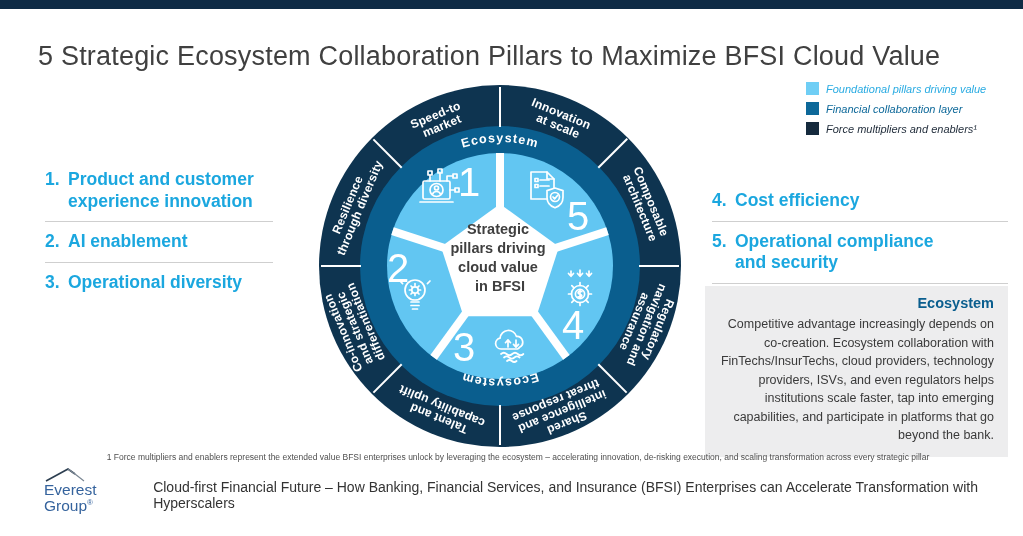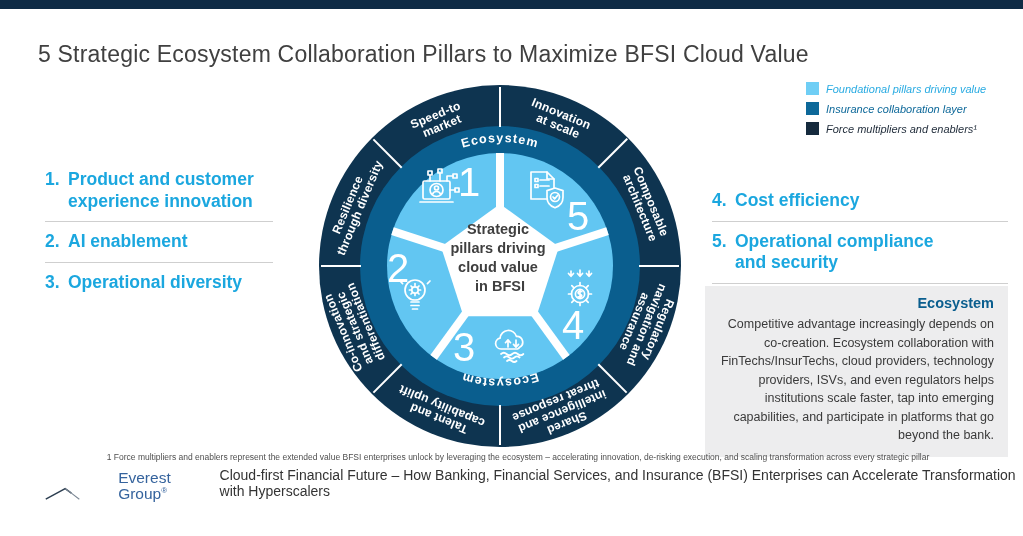--- a/index.html
+++ b/index.html
@@ -1,19 +1,19 @@
 <!DOCTYPE html>
 <html><head>
 <meta charset="utf-8">
 <style>
   html,body{margin:0;padding:0;}
   body{width:1023px;height:536px;position:relative;background:#ffffff;
        font-family:"Liberation Sans", sans-serif;overflow:hidden;}
   .topbar{position:absolute;left:0;top:0;width:1023px;height:9px;background:#0F2B45;}
-  .title{position:absolute;left:38px;top:41px;font-size:23px;color:#404040;letter-spacing:.2px;}
+  .title{position:absolute;left:38px;top:41px;font-size:27px;color:#404040;letter-spacing:.2px;}
 
   
   .legend{position:absolute;left:806px;top:82px;font-style:italic;}
   .legend-row{display:flex;align-items:center;margin-bottom:7px;}
   .legend-swatch{width:13px;height:13px;margin-right:7px;flex:none;}
   .sw0{background:#6FCEF5}.sw1{background:#0D6899}.sw2{background:#152A3D}
   .legend-label{font-size:11px;white-space:nowrap;}
   .lc0{color:#29ABE2}.lc1{color:#0D6899}.lc2{color:#1E2A38}
 
   
@@ -28,21 +28,21 @@
   
   .eco-box{position:absolute;left:705px;top:286px;width:303px;box-sizing:border-box;
            background:#EDEDEE;padding:9px 14px 12px;text-align:right;}
   .eco-title{font-size:14.5px;font-weight:bold;color:#0A5E8E;margin-bottom:4px;}
   .eco-body{font-size:12.5px;color:#3A3A3A;line-height:1.48;}
 
   .footnote{position:absolute;left:38px;top:452px;width:960px;font-size:8.5px;color:#4F4F4F;text-align:center;}
 
   
   .footer{position:absolute;left:44px;top:467px;display:flex;align-items:flex-end;}
-  .brand{display:flex;flex-direction:row;align-items:flex-end;}
+  .brand{display:flex;flex-direction:column;align-items:flex-start;}
   .brand-text{font-size:15.5px;color:#35639D;line-height:1;}
   .brand-text sup{font-size:8px;}
   .caption{font-size:14px;color:#333;margin-left:8px;padding-bottom:2px;}
 
   
   .diagram{position:absolute;left:318px;top:84px;width:364px;height:364px;}
   .ring-label{fill:#fff;font-weight:bold;font-size:12px;text-anchor:middle;letter-spacing:.2px;}
   .eco-ring{fill:#fff;font-size:12.5px;font-weight:600;letter-spacing:1.1px;text-anchor:middle;}
   .seg-num{fill:#fff;font-size:40px;font-weight:400;text-anchor:middle;}
   .center-label{fill:#3F3F3F;font-size:14.5px;font-weight:bold;text-anchor:middle;}
@@ -55,21 +55,21 @@
 
 <div class="title">5 Strategic Ecosystem Collaboration Pillars to Maximize BFSI Cloud Value</div>
 
 <div class="legend">
   <div class="legend-row">
     <span class="legend-swatch sw0"></span>
     <span class="legend-label lc0">Foundational pillars driving value</span>
   </div>
   <div class="legend-row">
     <span class="legend-swatch sw1"></span>
-    <span class="legend-label lc1">Insurance collaboration layer</span>
+    <span class="legend-label lc1">Financial collaboration layer</span>
   </div>
   <div class="legend-row">
     <span class="legend-swatch sw2"></span>
     <span class="legend-label lc2">Force multipliers and enablers¹</span>
   </div>
 </div>
 
 <div class="pillar-list pillars-left">
   <div class="pillar-item div-after">
     <span class="num">1.</span>

